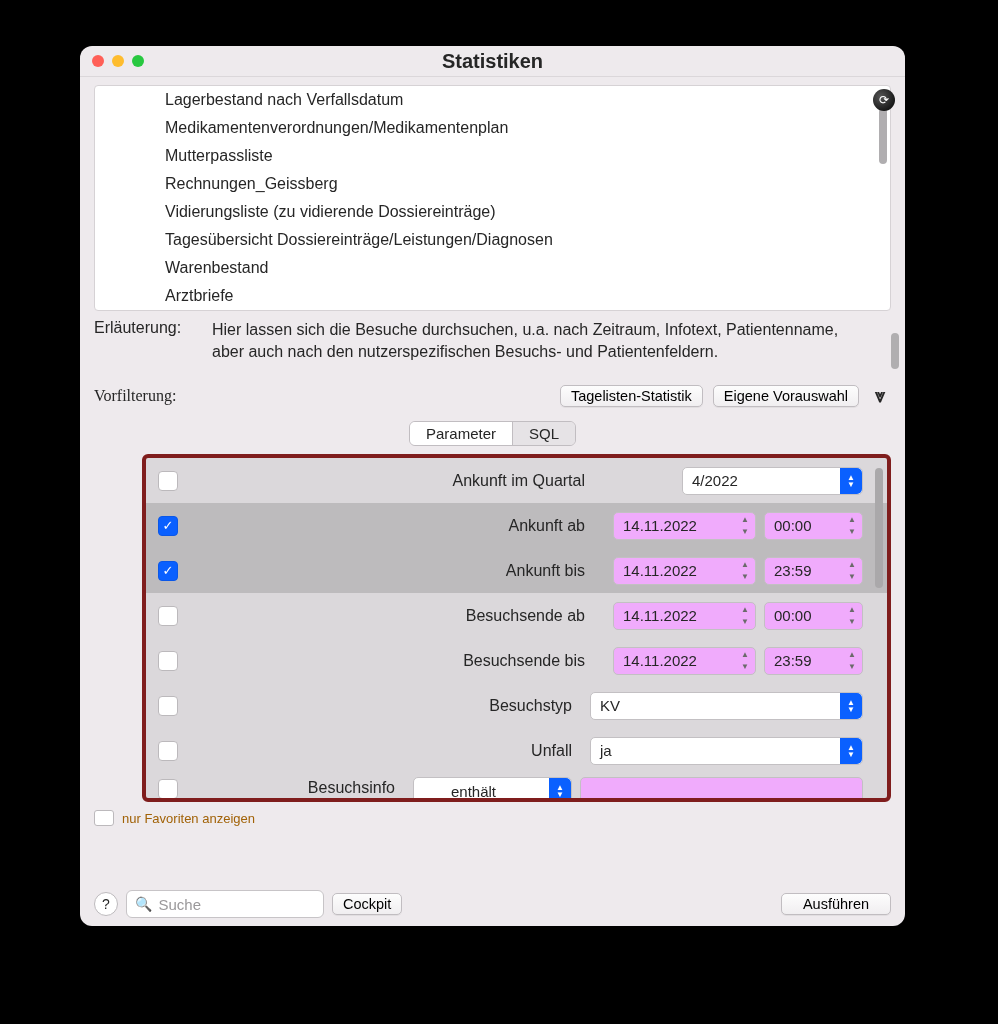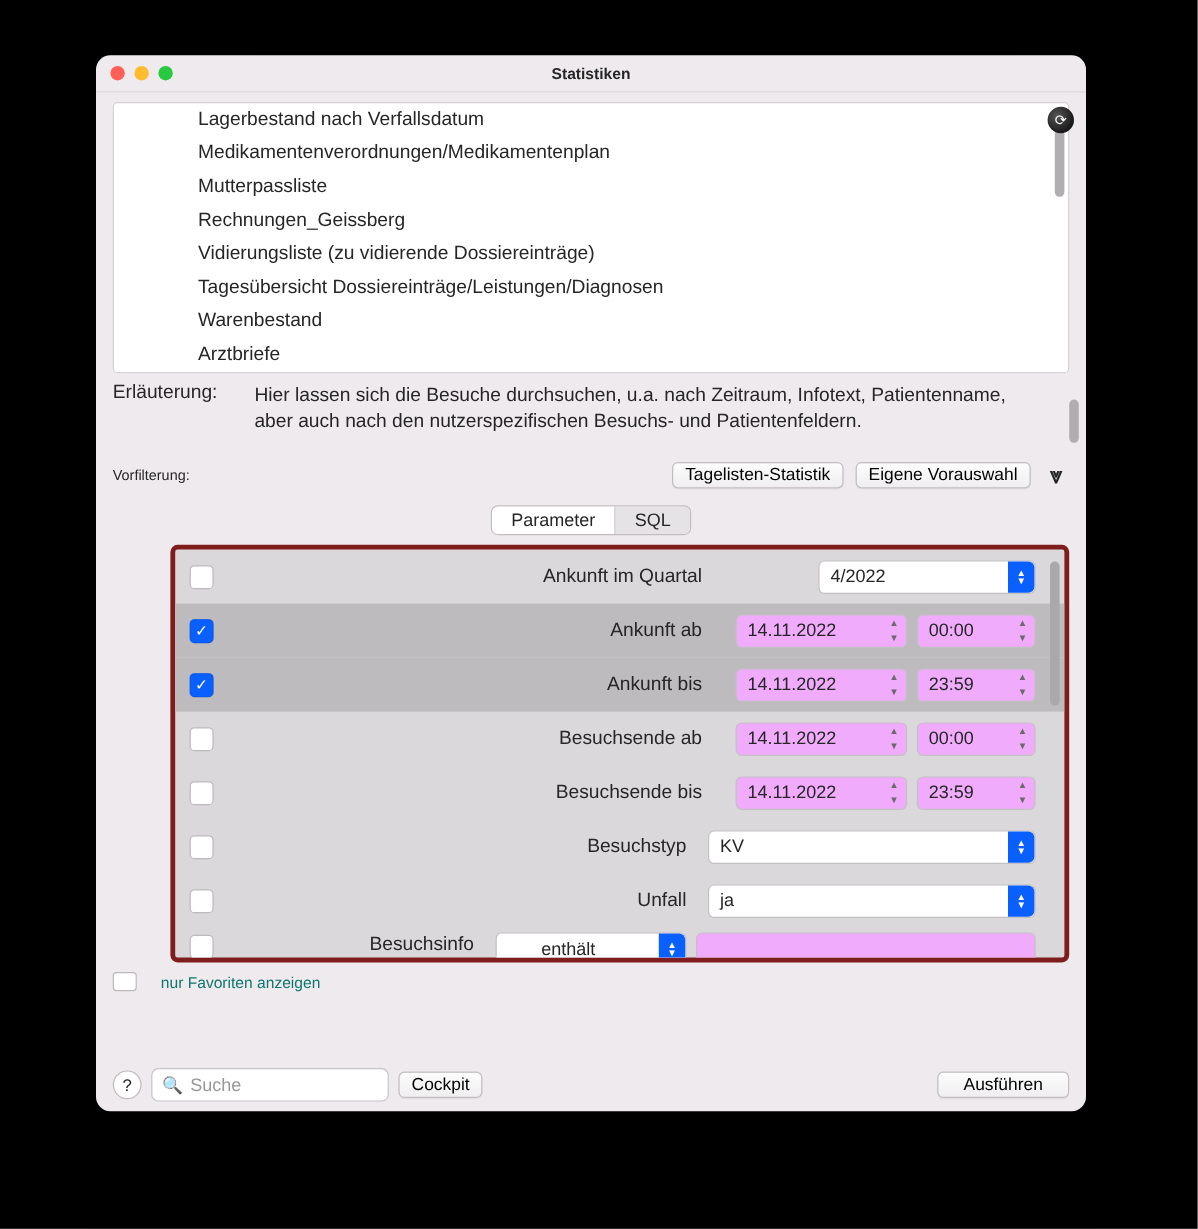--- a/index.html
+++ b/index.html
@@ -31,21 +31,21 @@
   }
   .titlebar{
     height:30px;display:flex;align-items:center;position:relative;
     border-bottom:1px solid rgba(0,0,0,.08);
   }
   .traffic{position:absolute;left:12px;top:9px;display:flex;gap:8px;}
   .tl{width:12px;height:12px;border-radius:50%;}
   .tl.r{background:#ff5f57;}
   .tl.y{background:#febc2e;}
   .tl.g{background:#28c840;}
-  .wtitle{flex:1;text-align:center;font-weight:600;font-size:13px;}
+  .wtitle{flex:1;text-align:center;font-weight:600;font-size:20px;}
   .content{flex:1;display:flex;flex-direction:column;padding:0 14px 8px 14px;position:relative;overflow:hidden;}
 
   .listwrap{position:relative;margin-top:8px;}
   .reportlist{
     background:var(--panel);border:1px solid var(--panel-border);
     border-radius:4px;height:224px;overflow:hidden;position:relative;
   }
   .reportlist .row{
     padding:2px 0 2px 70px;font-size:16px;line-height:24px;
     white-space:nowrap;overflow:hidden;text-overflow:ellipsis;
@@ -61,21 +61,21 @@
     display:flex;align-items:center;justify-content:center;color:#fff;font-size:12px;
   }
 
   .meta{display:flex;gap:18px;margin-top:8px;}
   .meta .lbl{width:100px;font-size:16px;}
   .meta .txt{flex:1;font-size:16px;line-height:22px;}
   .meta-scroll-wrap{position:relative;}
   .meta-scroll{position:absolute;right:-8px;top:14px;width:8px;height:36px;border-radius:4px;background:#b0aeb0;}
 
   .prefilter{display:flex;align-items:center;margin-top:22px;gap:10px;}
-  .prefilter .lbl{font-size:12px;}
+  .prefilter .lbl{font-size:16px;font-family:Liberation Serif, serif;}
   .prefilter .sp{flex:1;}
   .btn{
     background:linear-gradient(#fdfdfd,#f0eef0);
     border:1px solid #c1bdc1;border-radius:5px;
     padding:2px 10px;font-size:14.5px;
     box-shadow:0 1px 0 rgba(0,0,0,.05);
   }
   .filter-icon{width:22px;text-align:center;font-weight:700;font-size:18px;transform:scaleY(1.05);}
 
   .tabs{display:flex;justify-content:center;margin-top:14px;align-items:center;}
@@ -125,21 +125,21 @@
   }
   .steps{
     position:absolute;right:2px;top:1px;bottom:1px;width:16px;display:flex;flex-direction:column;
   }
   .steps span{flex:1;display:flex;align-items:center;justify-content:center;font-size:8px;color:#6a6a6a;}
   .stepper-field.time{min-width:66px;}
 
   .footer{
     display:flex;align-items:center;gap:8px;margin-top:auto;padding-top:6px;
   }
-  .fav-row{display:flex;align-items:center;gap:20px;margin-top:8px;font-size:13px;color:#0f766e;}
+  .fav-row{display:flex;align-items:center;gap:8px;margin-top:8px;font-size:13px;color:#a16207;}
   .fav-row .ck{width:14px;height:14px;border-radius:3px;}
   .search{
     flex:0 0 180px;background:#fff;border:1px solid #c7c4c7;border-radius:6px;height:26px;
     display:flex;align-items:center;gap:6px;padding:0 8px;color:#9a989a;font-size:15px;
   }
   .help{
     width:22px;height:22px;border-radius:50%;border:1px solid #bdbabd;background:#fff;
     display:flex;align-items:center;justify-content:center;font-size:14px;flex:0 0 22px;
   }
   .footer .sp{flex:1;}

